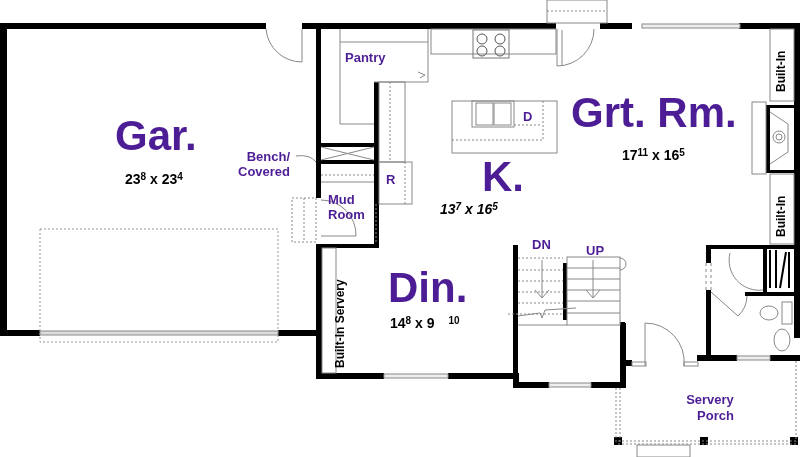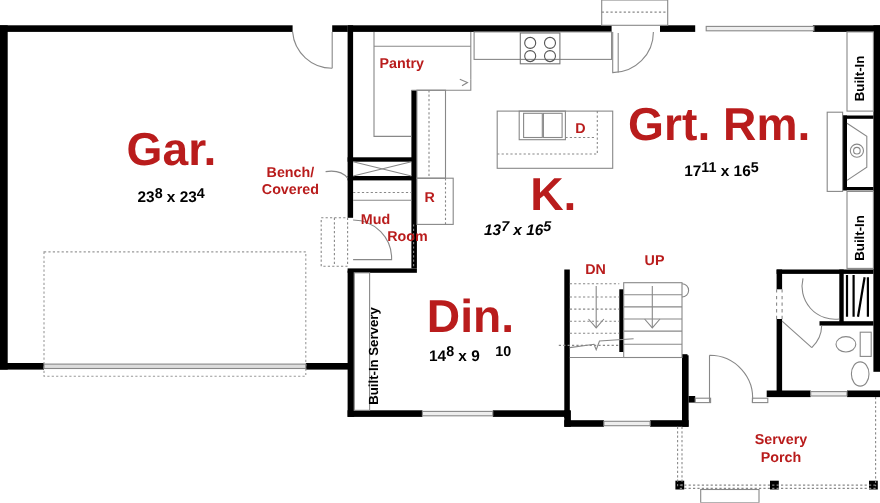--- a/index.html
+++ b/index.html
@@ -1,24 +1,24 @@
 <!DOCTYPE html>
 <html><head>
 <meta charset="utf-8">
 <style>
   html, body { margin:0; padding:0; background:#ffffff; }
   body { width:800px; height:457px; overflow:hidden; position:relative; font-family:"Liberation Sans", sans-serif; }
   #plan { position:absolute; left:0; top:0; width:800px; height:457px; }
-  .lbl { position:absolute; color:#b91c1c; font-family:"Liberation Sans", sans-serif; font-weight:bold; white-space:nowrap; line-height:1; }
+  .lbl { position:absolute; color:#4c1d95; font-family:"Liberation Sans", sans-serif; font-weight:bold; white-space:nowrap; line-height:1; }
   .big { font-size:42px; letter-spacing:0px; }
   .med { font-size:13px; }
   .dim { position:absolute; font-family:"Liberation Sans", sans-serif; font-weight:bold; font-size:14px; color:#000; white-space:nowrap; line-height:1; }
-  .dim sup { font-size:13px; position:relative; top:-4px; vertical-align:baseline; }
+  .dim sup { font-size:10px; position:relative; top:-4px; vertical-align:baseline; }
   .vert { position:absolute; font-family:"Liberation Sans", sans-serif; font-weight:bold; font-size:12px; color:#000; white-space:nowrap; transform-origin:left top; transform:rotate(-90deg); line-height:1; }
-  .center { text-align:center; }
+  .center { text-align:right; }
 </style>
 </head>
 <body>
 
 <svg id="plan" viewBox="0 0 800 457" xmlns="http://www.w3.org/2000/svg">
 
   <g fill="#000">
 
     <rect x="0" y="23" width="266" height="6"></rect>
     <rect x="302" y="23" width="14" height="6"></rect>
@@ -224,21 +224,21 @@
 
 <div class="lbl med" style="left:345px; top:51px;">Pantry</div>
 
 <div class="lbl med center" style="left:238px; top:150px;">
   <div>Bench/</div>
   <div style="margin-top:2px;">Covered</div>
 </div>
 
 <div class="lbl med" style="left:328px; top:193px;">
   <div>Mud</div>
-  <div style="margin-top:2px;margin-left:24px;">Room</div>
+  <div style="margin-top:2px;">Room</div>
 </div>
 
 <div class="lbl med" style="left:386px; top:173px;">R</div>
 <div class="lbl med" style="left:523px; top:110px;">D</div>
 
 <div class="lbl big" style="left:482px; top:156px;">K.</div>
 <div class="dim" style="left:440px; top:202px;font-style:italic;">
   <span>13</span><sup>7</sup>
   <span>x</span>
   <span>16</span><sup>5</sup>
@@ -256,18 +256,18 @@
 <div class="vert" style="left:334px; top:368px;">Built-In Servery</div>
 
 <div class="lbl big" style="left:388px; top:267px;">Din.</div>
 <div class="dim" style="left:390px; top:316px;">
   <span>14</span><sup>8</sup>
   <span>x</span>
   <span>9</span><sup style="margin-left:14px;">10</sup>
 </div>
 
 <div class="lbl med" style="left:532px; top:238px;">DN</div>
-<div class="lbl med" style="left:586px; top:230px;">UP</div>
+<div class="lbl med" style="left:586px; top:244px;">UP</div>
 
 <div class="lbl med center" style="left:672px; top:393px; transform:translateX(-50%); left:710px;">
   <div>Servery</div>
   <div style="margin-top:3px;">Porch</div>
 </div>
 
 </body></html>

